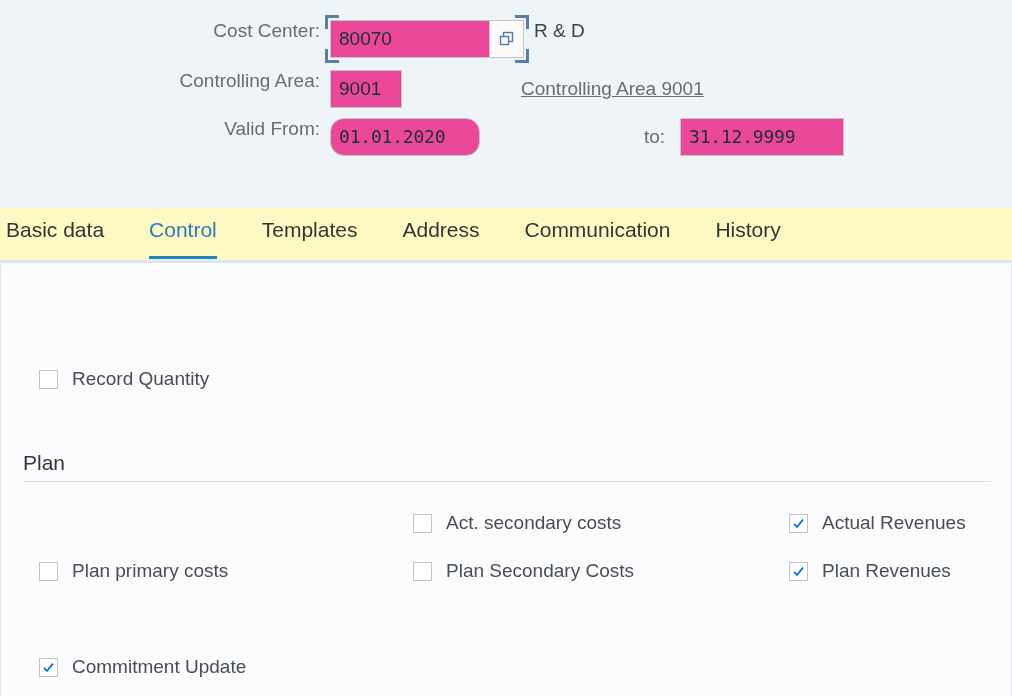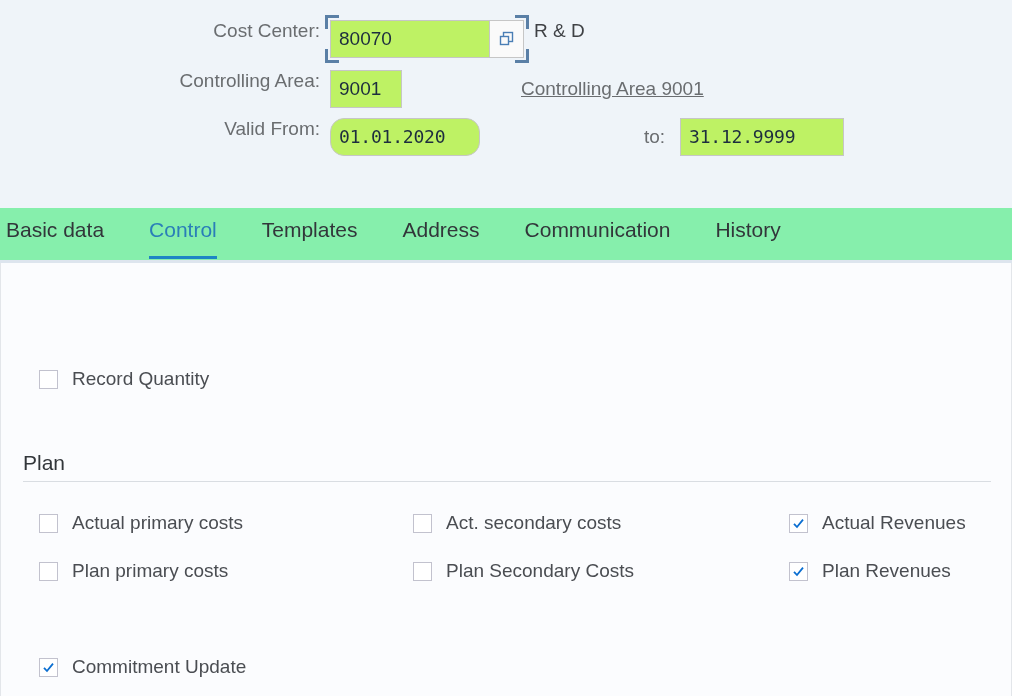--- a/index.html
+++ b/index.html
@@ -37,21 +37,21 @@
     width: 320px;
     text-align: right;
     padding-right: 10px;
     color: #6a6d70;
     font-size: 19px;
     white-space: nowrap;
   }
 
   .input-box {
     box-sizing: border-box;
-    background: #bef264;
+    background: #ec4899;
     border: 1px solid #c6c6c6;
     color: #1d2d3e;
     font-size: 19px;
     height: 38px;
     line-height: 36px;
     padding: 0 8px;
     white-space: nowrap;
     overflow: hidden;
   }
   .input-box.mono {
@@ -136,21 +136,21 @@
     width: 164px;
   }
 
   
   .tabbar {
     position: absolute;
     left: 0;
     top: 208px;
     width: 1012px;
     height: 52px;
-    background: #86efac;
+    background: #fef9c3;
     border-bottom: 3px solid #dde5ee;
     display: flex;
     align-items: flex-start;
   }
   .tab {
     position: relative;
     padding: 10px 0 14px 0;
     margin-right: 45px;
     font-size: 21px;
     color: #32363a;
@@ -289,26 +289,20 @@
   <div class="cb-row pos-record">
     <span class="checkbox">
       
     </span>
     <span class="cb-label">Record Quantity</span>
   </div>
 
   <div class="section-title">Plan</div>
   <div class="section-rule"></div>
 
-  <div class="cb-row pos-c0r0">
-    <span class="checkbox">
-      
-    </span>
-    <span class="cb-label">Actual primary costs</span>
-  </div>
 
   <div class="cb-row pos-c0r1">
     <span class="checkbox">
       
     </span>
     <span class="cb-label">Plan primary costs</span>
   </div>
 
   <div class="cb-row pos-c1r0">
     <span class="checkbox">

